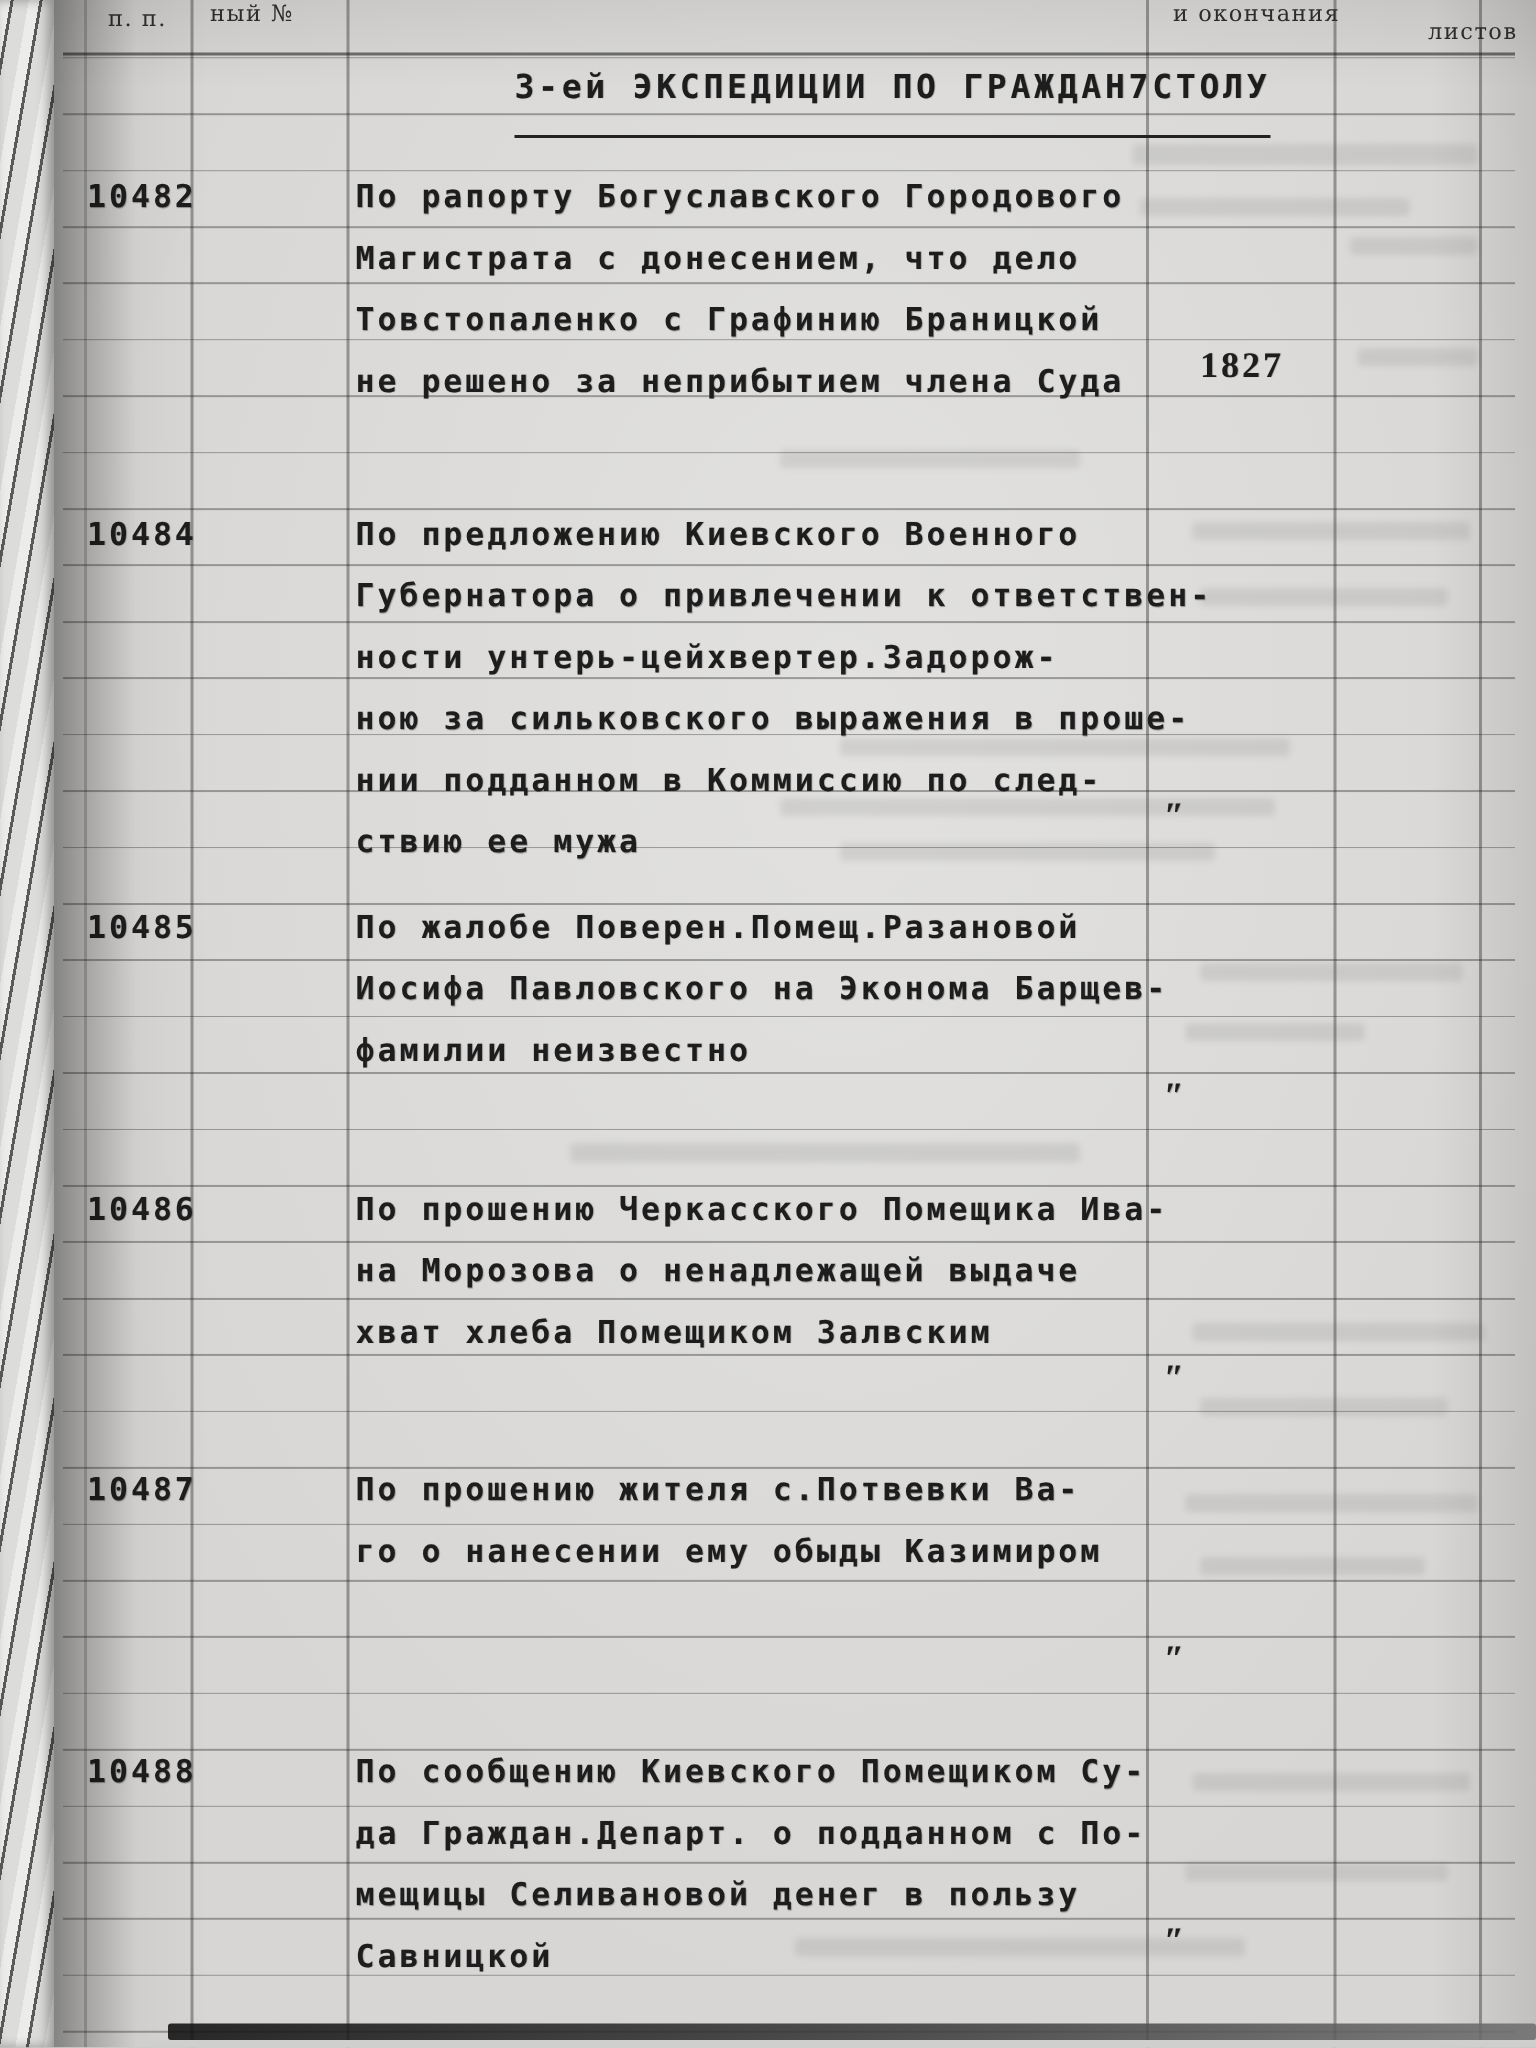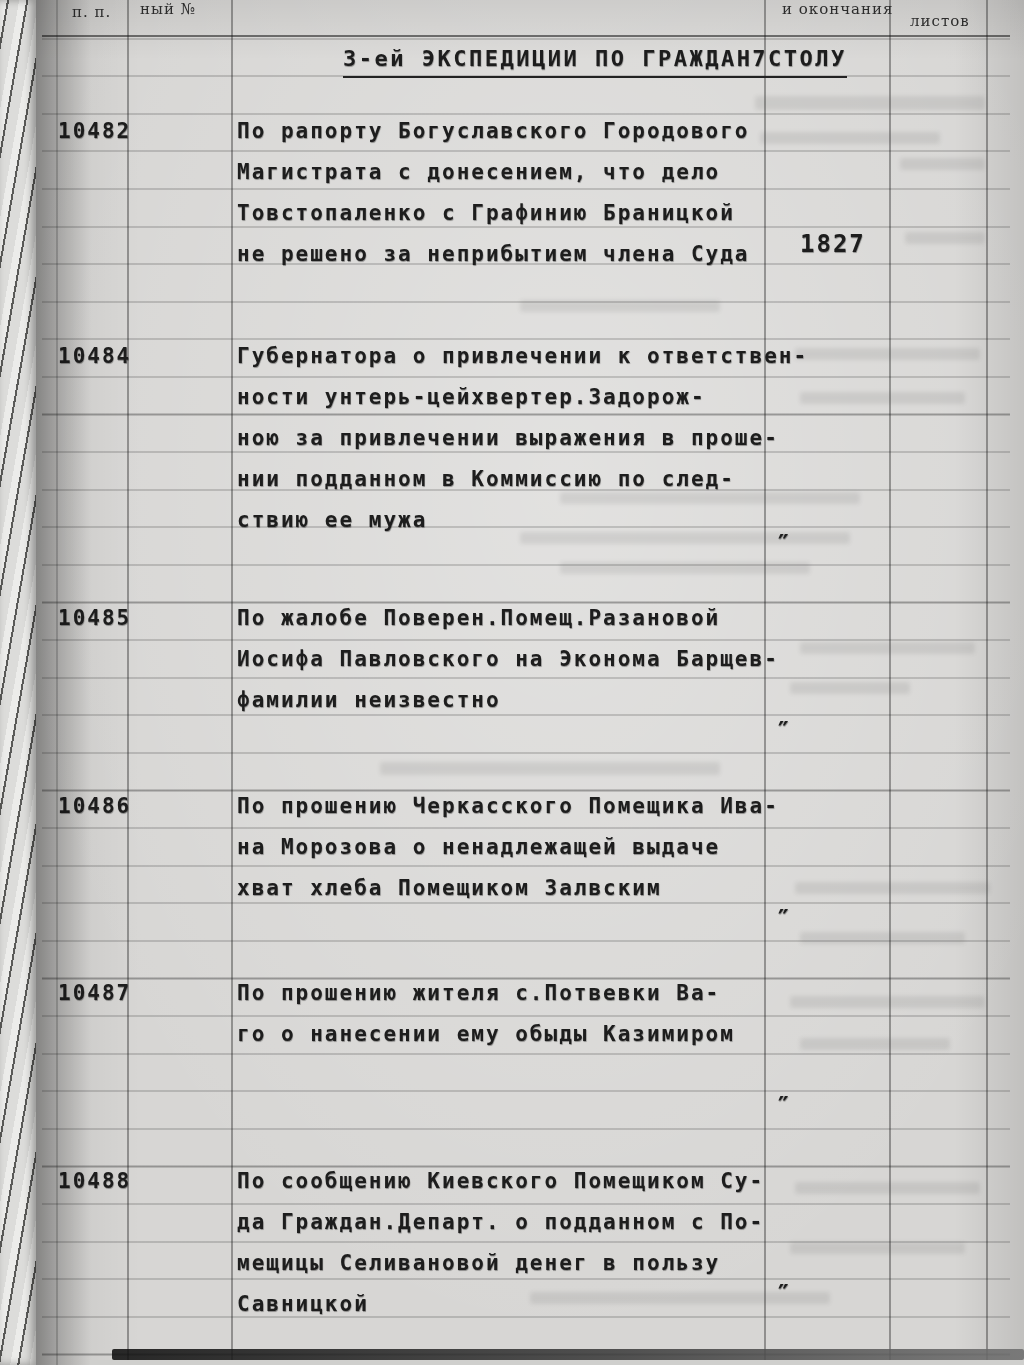--- a/index.html
+++ b/index.html
@@ -46,40 +46,40 @@
 
   .colhead{
     position:absolute;
     font-family:"DejaVu Serif", serif;
     font-size:15px;color:#2c2c2c;letter-spacing:1px;white-space:nowrap;
   }
 
   .title{
     position:absolute;left:343px;top:46px;
     font-size:22px;font-weight:bold;letter-spacing:2.5px;color:#1d1d1d;
-    white-space:nowrap;border-bottom:2.5px solid #222;padding-bottom:5px;
+    white-space:nowrap;border-bottom:2.5px solid #222;padding-bottom:19px;
     text-shadow:0.5px 0.5px 0.7px rgba(0,0,0,0.35);
   }
 
   .entry{position:absolute;left:0;width:1024px;}
   .entry .num{
     position:absolute;left:58px;top:0;height:37.5px;line-height:37.5px;
     font-size:21px;font-weight:bold;letter-spacing:2px;color:#1d1d1d;
     text-shadow:0.5px 0.5px 0.7px rgba(0,0,0,0.35);
   }
   .entry .lines{position:absolute;left:237px;top:0;width:545px;}
   .entry .tline{
     height:41px;line-height:37.5px;white-space:nowrap;
     font-size:21px;font-weight:bold;letter-spacing:2px;color:#1d1d1d;
     text-shadow:0.5px 0.5px 0.7px rgba(0,0,0,0.35);
   }
   .entry .date{
     position:absolute;left:776px;height:29px;line-height:37.5px;
     font-size:24px;font-weight:bold;letter-spacing:2px;color:#1d1d1d;
-    text-shadow:0.5px 0.5px 0.7px rgba(0,0,0,0.35);white-space:nowrap;
+    text-shadow:0.5px 0.5px 0.7px rgba(0,0,0,0.35);white-space:nowrap;font-family:Liberation Serif, serif;
   }
   .entry .date.year{left:800px;}
 
   .bleed{
     position:absolute;background:#3a3a3a;opacity:0.10;
     filter:blur(2px);border-radius:3px;pointer-events:none;
   }
   .bottom-edge{
     position:absolute;left:112px;right:0;top:1349px;height:11px;
     background:linear-gradient(to right, #101010, #3d3d3d 55%, #6f6f6f);
@@ -100,41 +100,42 @@
   <div class="vline" style="left:127px"></div>
   <div class="vline" style="left:231px"></div>
   <div class="vline" style="left:764px"></div>
   <div class="vline" style="left:889px"></div>
   <div class="vline" style="left:986px"></div>
   <div class="header-rule"></div>
 
   <span class="colhead" style="left:72px;top:3px">п. п.</span>
   <span class="colhead" style="left:140px;top:0px">ный №</span>
   <span class="colhead" style="left:782px;top:0px">и окончания</span>
-  <span class="colhead" style="left:910px;top:12px">листов</span>
+  <span class="colhead" style="left:952px;top:12px">листов</span>
 
   <div class="title">3-ей ЭКСПЕДИЦИИ ПО ГРАЖДАН7СТОЛУ</div>
 
   <div class="entry" style="top:113px">
     <span class="num">10482</span>
     <div class="lines">
       <div class="tline">По рапорту Богуславского Городового</div>
       <div class="tline">Магистрата с донесением, что дело</div>
       <div class="tline">Товстопаленко с Графинию Браницкой</div>
       <div class="tline">не решено за неприбытием члена Суда</div>
     </div>
     <span class="date year" style="top:112.5px">1827</span>
   </div>
 
   <div class="entry" style="top:338px">
     <span class="num">10484</span>
     <div class="lines">
+      <div class="tline">По предложению Киевского Военного</div>
       <div class="tline">Губернатора о привлечении к ответствен-</div>
       <div class="tline">ности унтерь-цейхвертер.Задорож-</div>
-      <div class="tline">ною за привлечении выражения в проше-</div>
+      <div class="tline">ною за сильковского выражения в проше-</div>
       <div class="tline">нии подданном в Коммиссию по след-</div>
       <div class="tline">ствию ее мужа</div>
     </div>
     <span class="date" style="top:187.5px">″</span>
   </div>
 
   <div class="entry" style="top:600px">
     <span class="num">10485</span>
     <div class="lines">
       <div class="tline">По жалобе Поверен.Помещ.Разановой</div>

